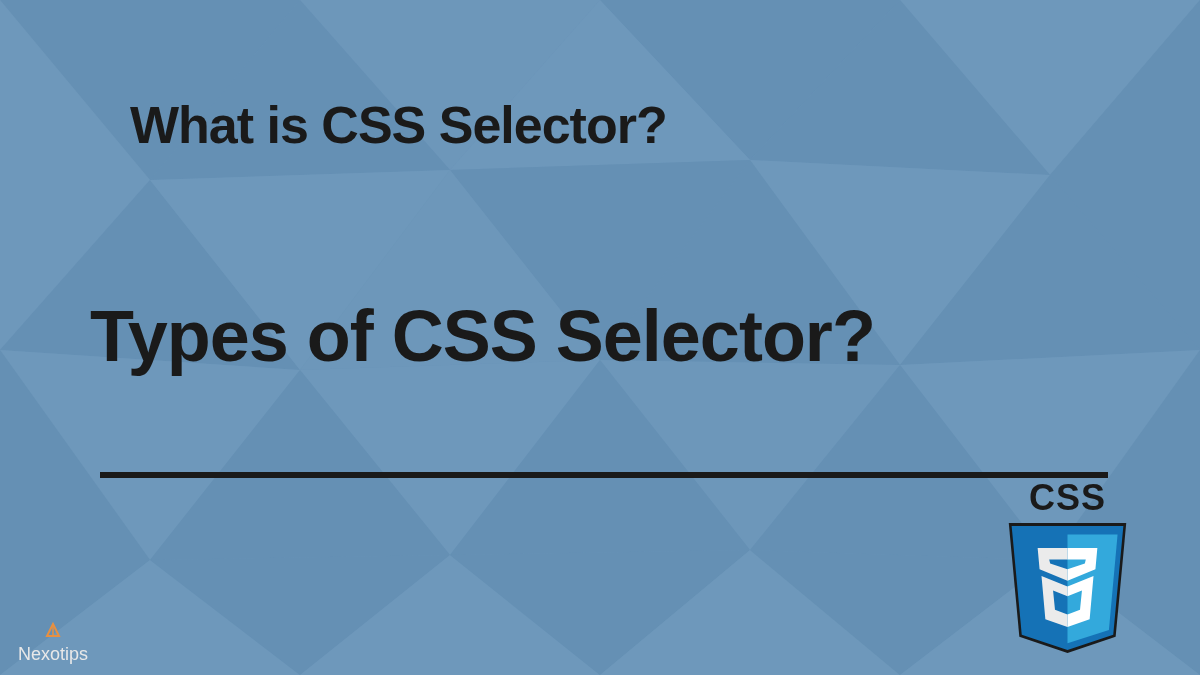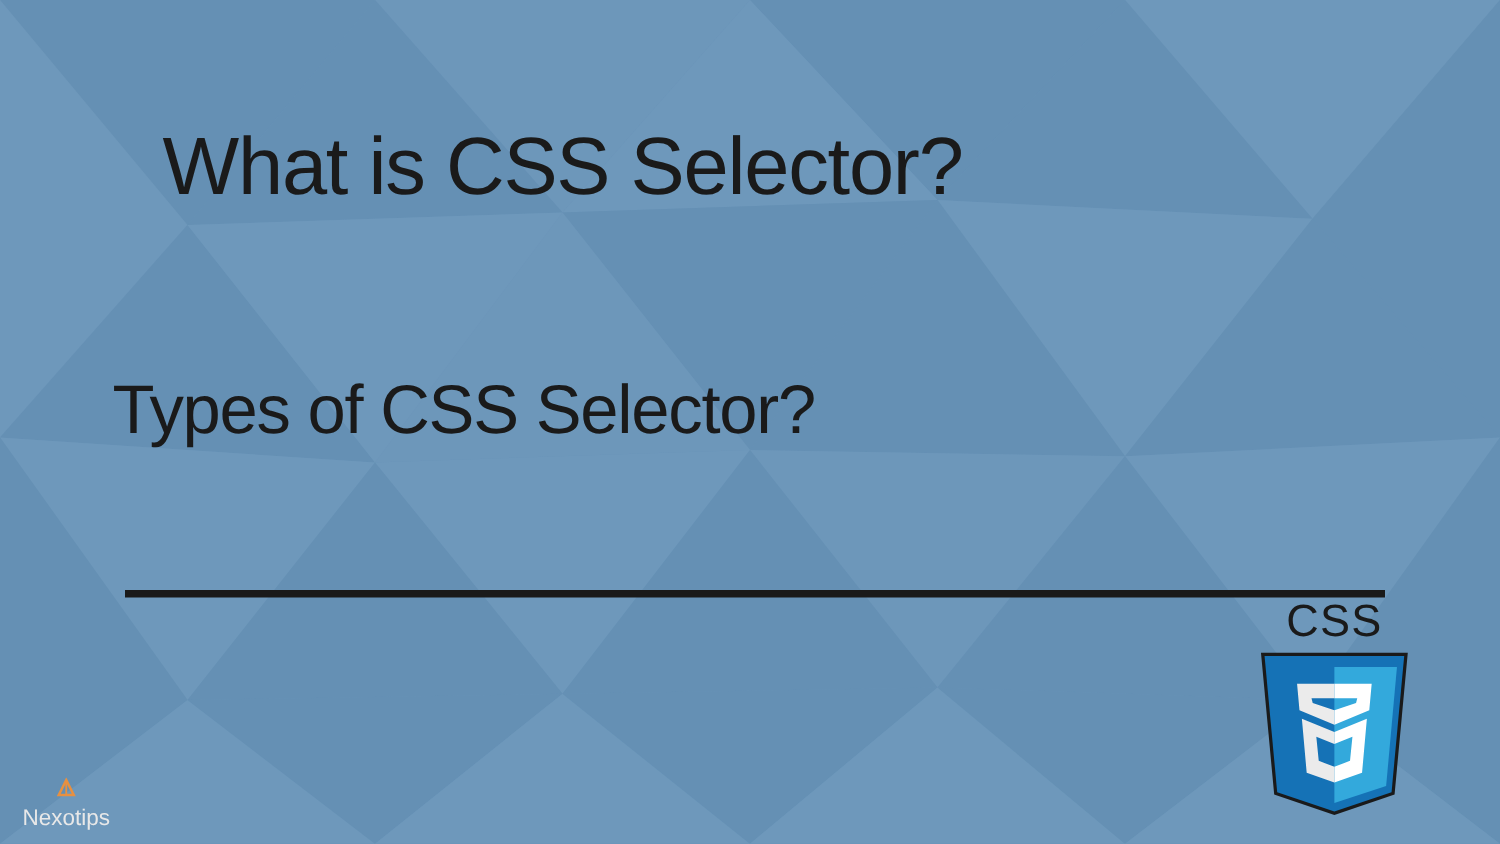--- a/index.html
+++ b/index.html
@@ -26,52 +26,52 @@
     .content {
       position: relative;
       z-index: 1;
       width: 100%;
       height: 100%;
     }
     .title-1 {
       position: absolute;
       top: 95px;
       left: 130px;
-      font-size: 65px;
-      font-weight: 400;
+      font-size: 52px;
+      font-weight: 700;
       color: #1a1a1a;
       letter-spacing: -1px;
     }
     .title-2 {
       position: absolute;
       top: 295px;
       left: 90px;
-      font-size: 55px;
-      font-weight: 400;
+      font-size: 72px;
+      font-weight: 700;
       color: #1a1a1a;
       letter-spacing: -1px;
     }
     .divider {
       position: absolute;
       top: 472px;
       left: 100px;
       width: 1008px;
       height: 6px;
       background: #1a1a1a;
     }
     .css-logo {
       position: absolute;
       bottom: 18px;
       right: 70px;
       width: 125px;
       text-align: center;
     }
     .css-logo-text {
       font-size: 36px;
-      font-weight: 400;
+      font-weight: 700;
       color: #1a1a1a;
       letter-spacing: 1px;
       font-family: Arial, sans-serif;
       margin-bottom: 4px;
     }
     .css-shield {
       width: 125px;
       height: 130px;
     }
     .brand {

